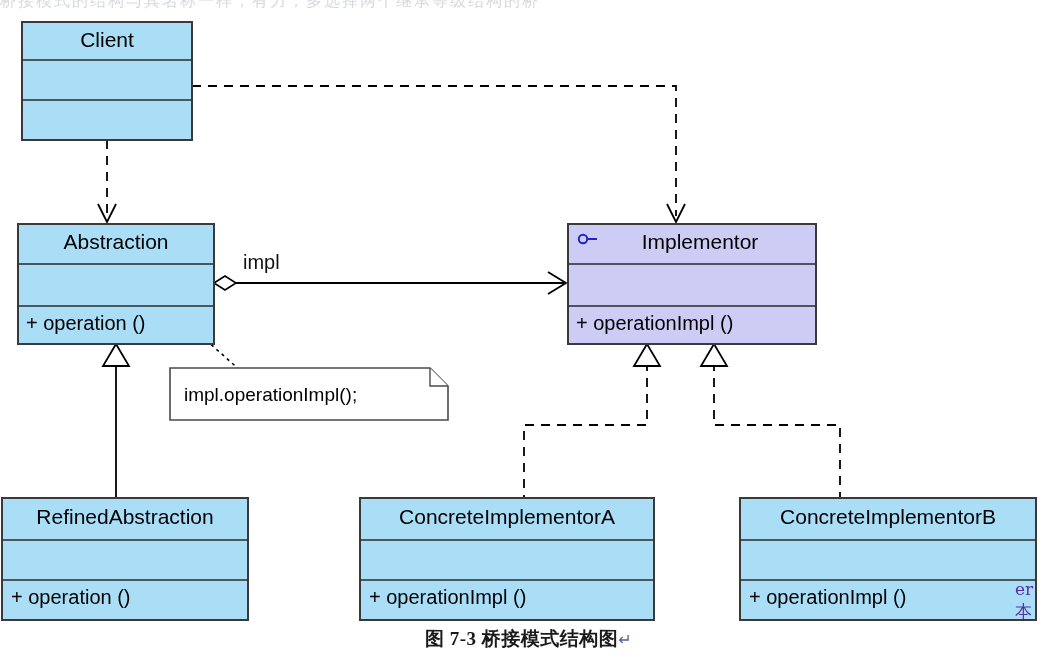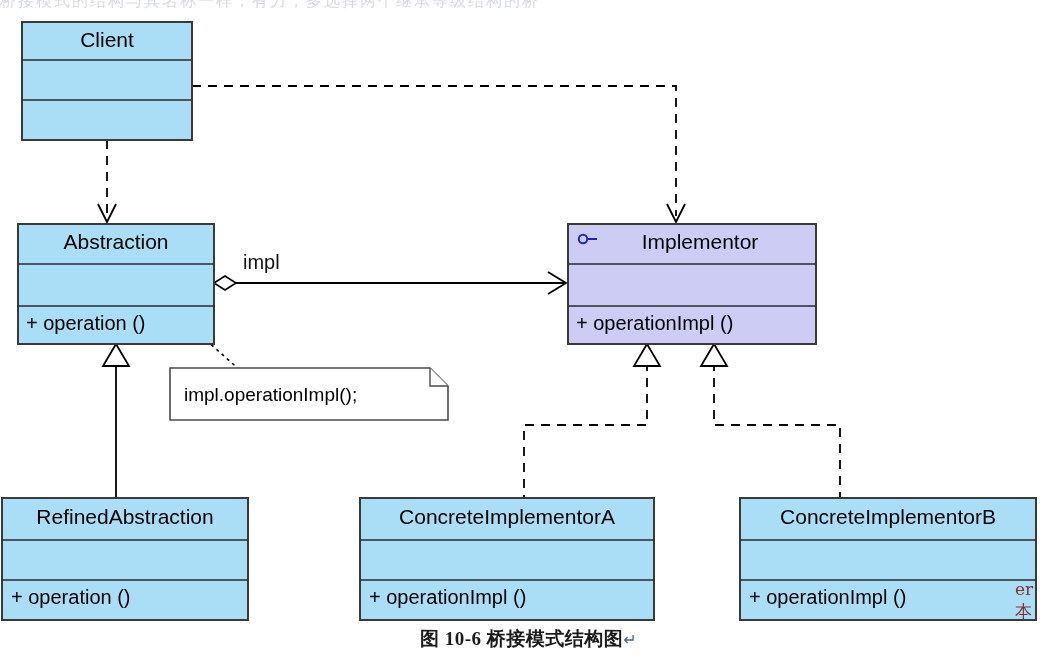--- a/index.html
+++ b/index.html
@@ -143,21 +143,21 @@
     font-size: 16px;
     letter-spacing: 2px;
     white-space: nowrap;
     opacity: 0.75;
   }
   .ghost-right {
     position: absolute;
     right: 2px;
     top: 578px;
     width: 40px;
-    color: #7f1d1d;
+    color: #4c1d95;
     font-family: "DejaVu Serif", serif;
     font-size: 17px;
     line-height: 22px;
     text-align: left;
     opacity: 0.9;
     margin-left: 18px;
   }
 </style>
 </head>
 <body>
@@ -262,16 +262,16 @@
     </g>
 
   </svg>
 
   <div class="ghost-right">
     <div>er</div>
     <div>本</div>
   </div>
 
   <div class="caption">
-    <span>图 10-6  桥接模式结构图</span><span class="pilcrow">↵</span>
+    <span>图 7-3  桥接模式结构图</span><span class="pilcrow">↵</span>
   </div>
 
 </div>
 
 </body></html>

